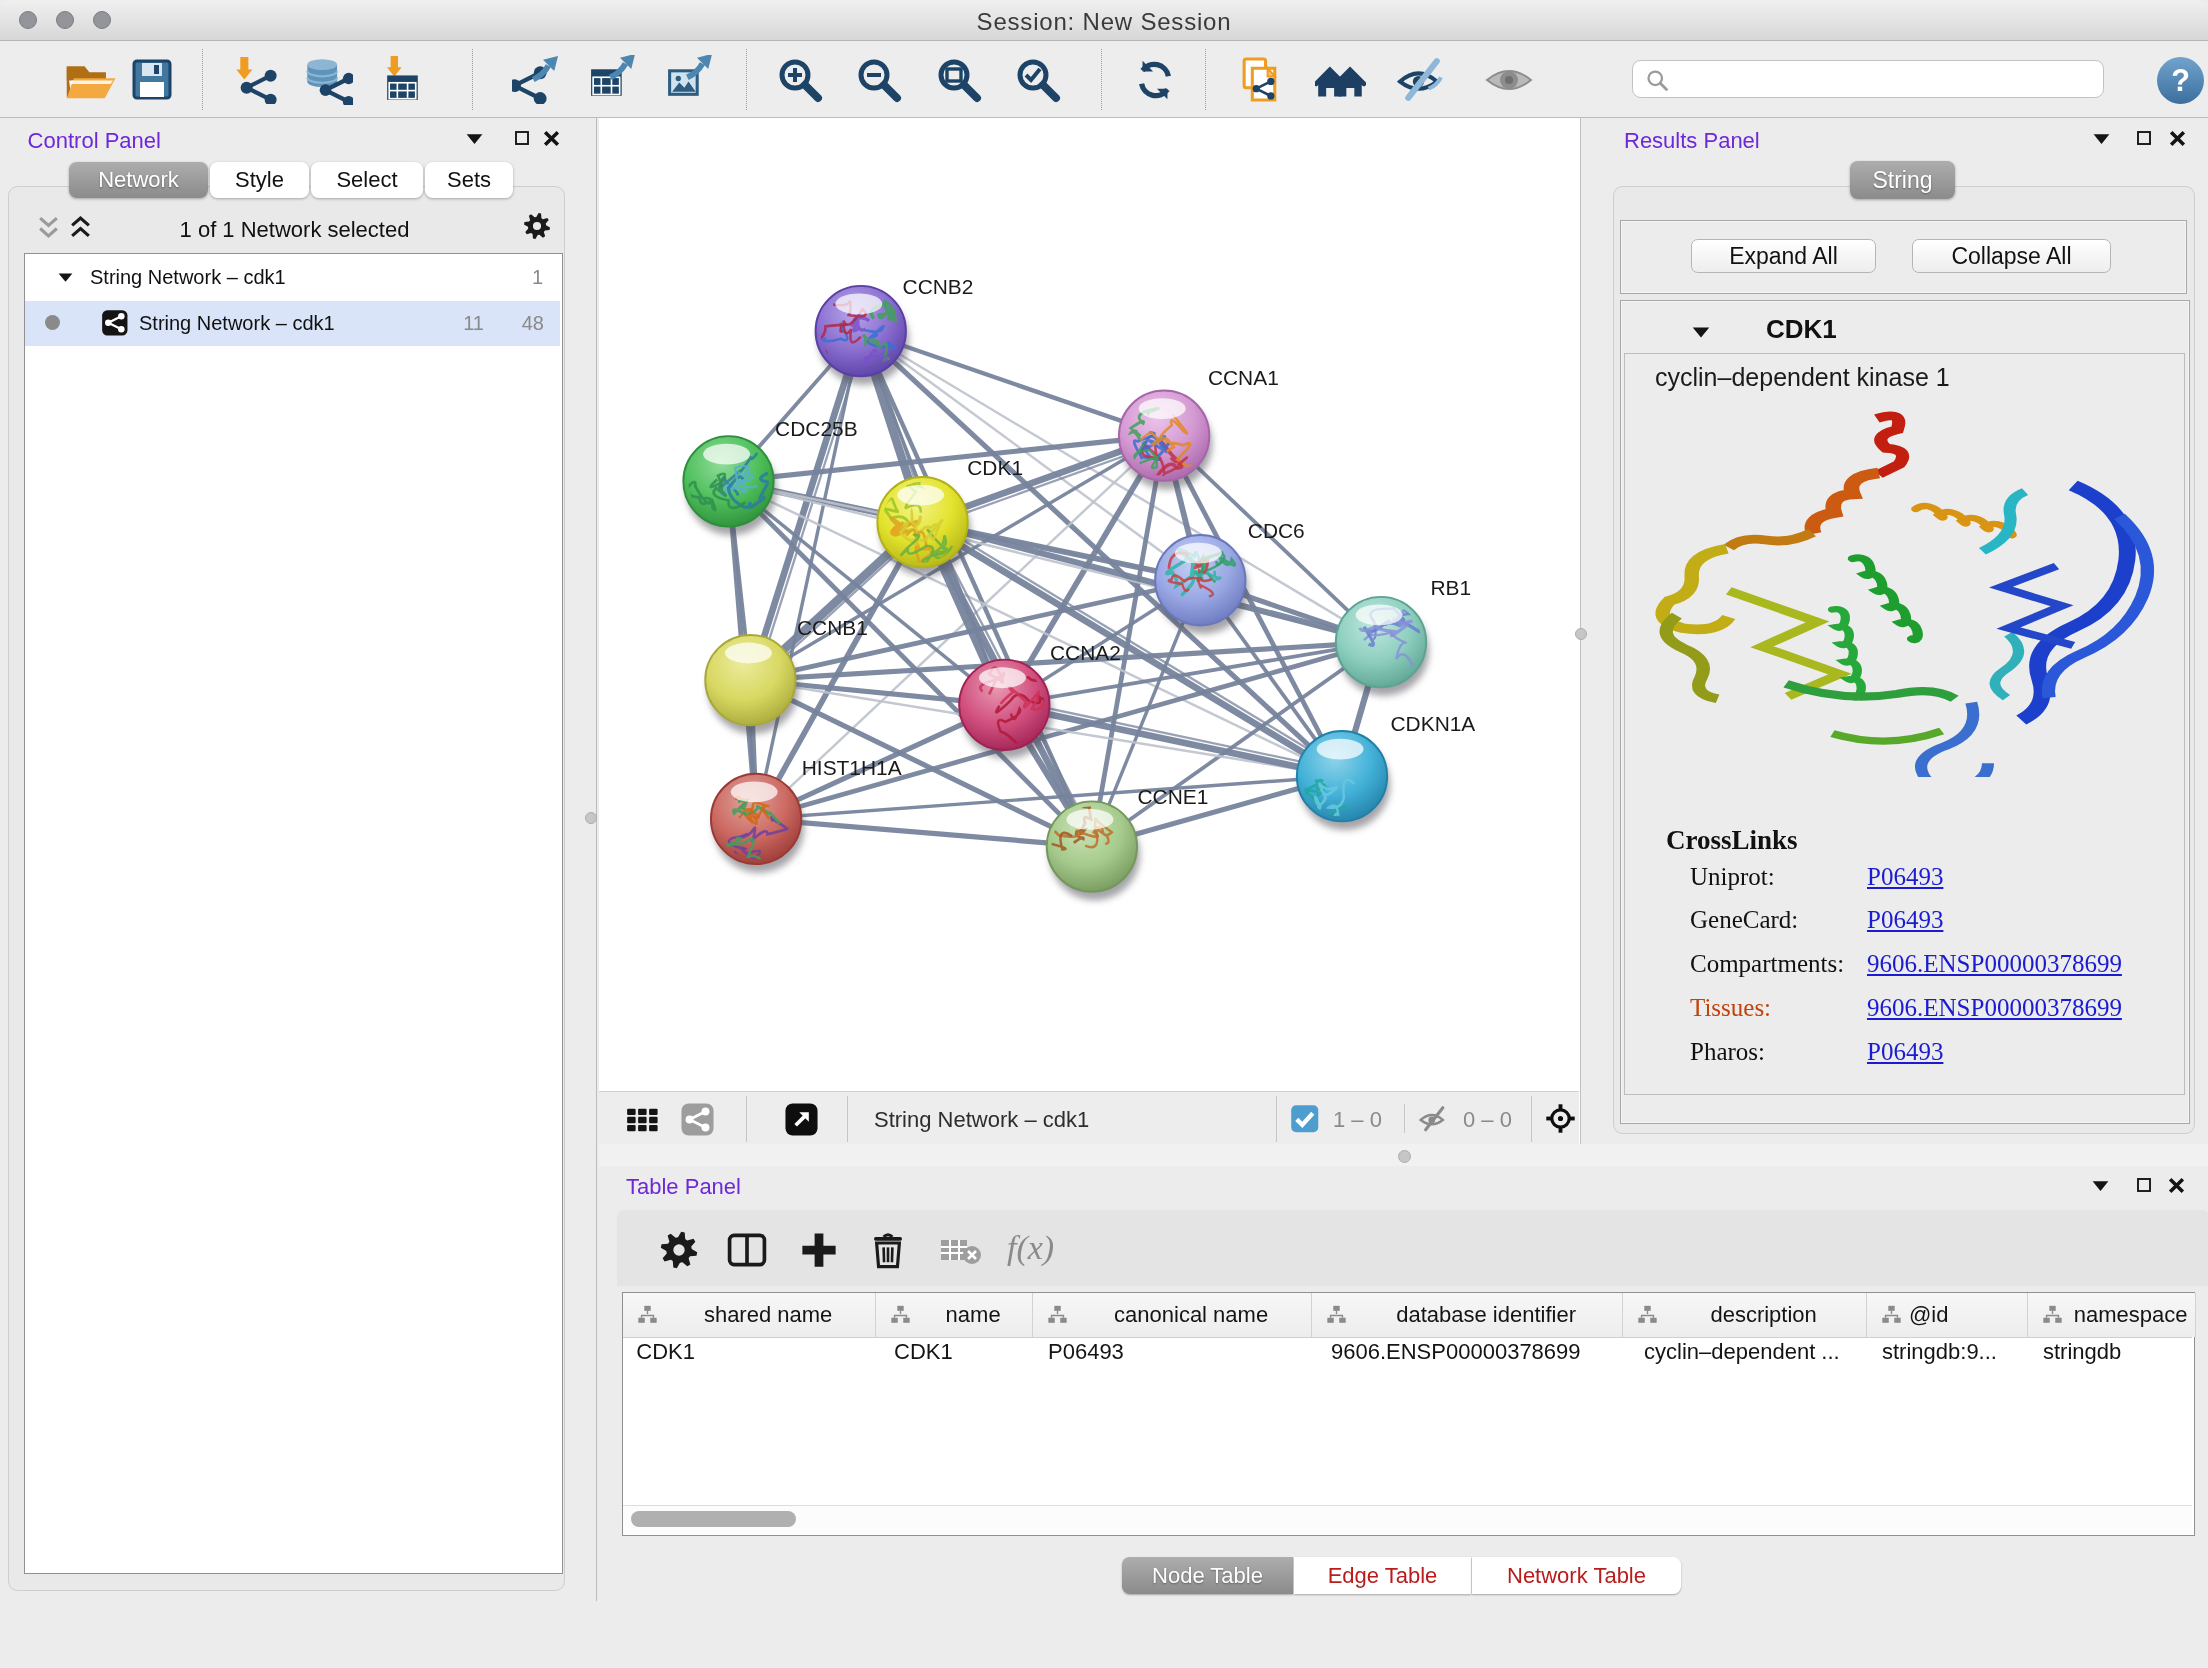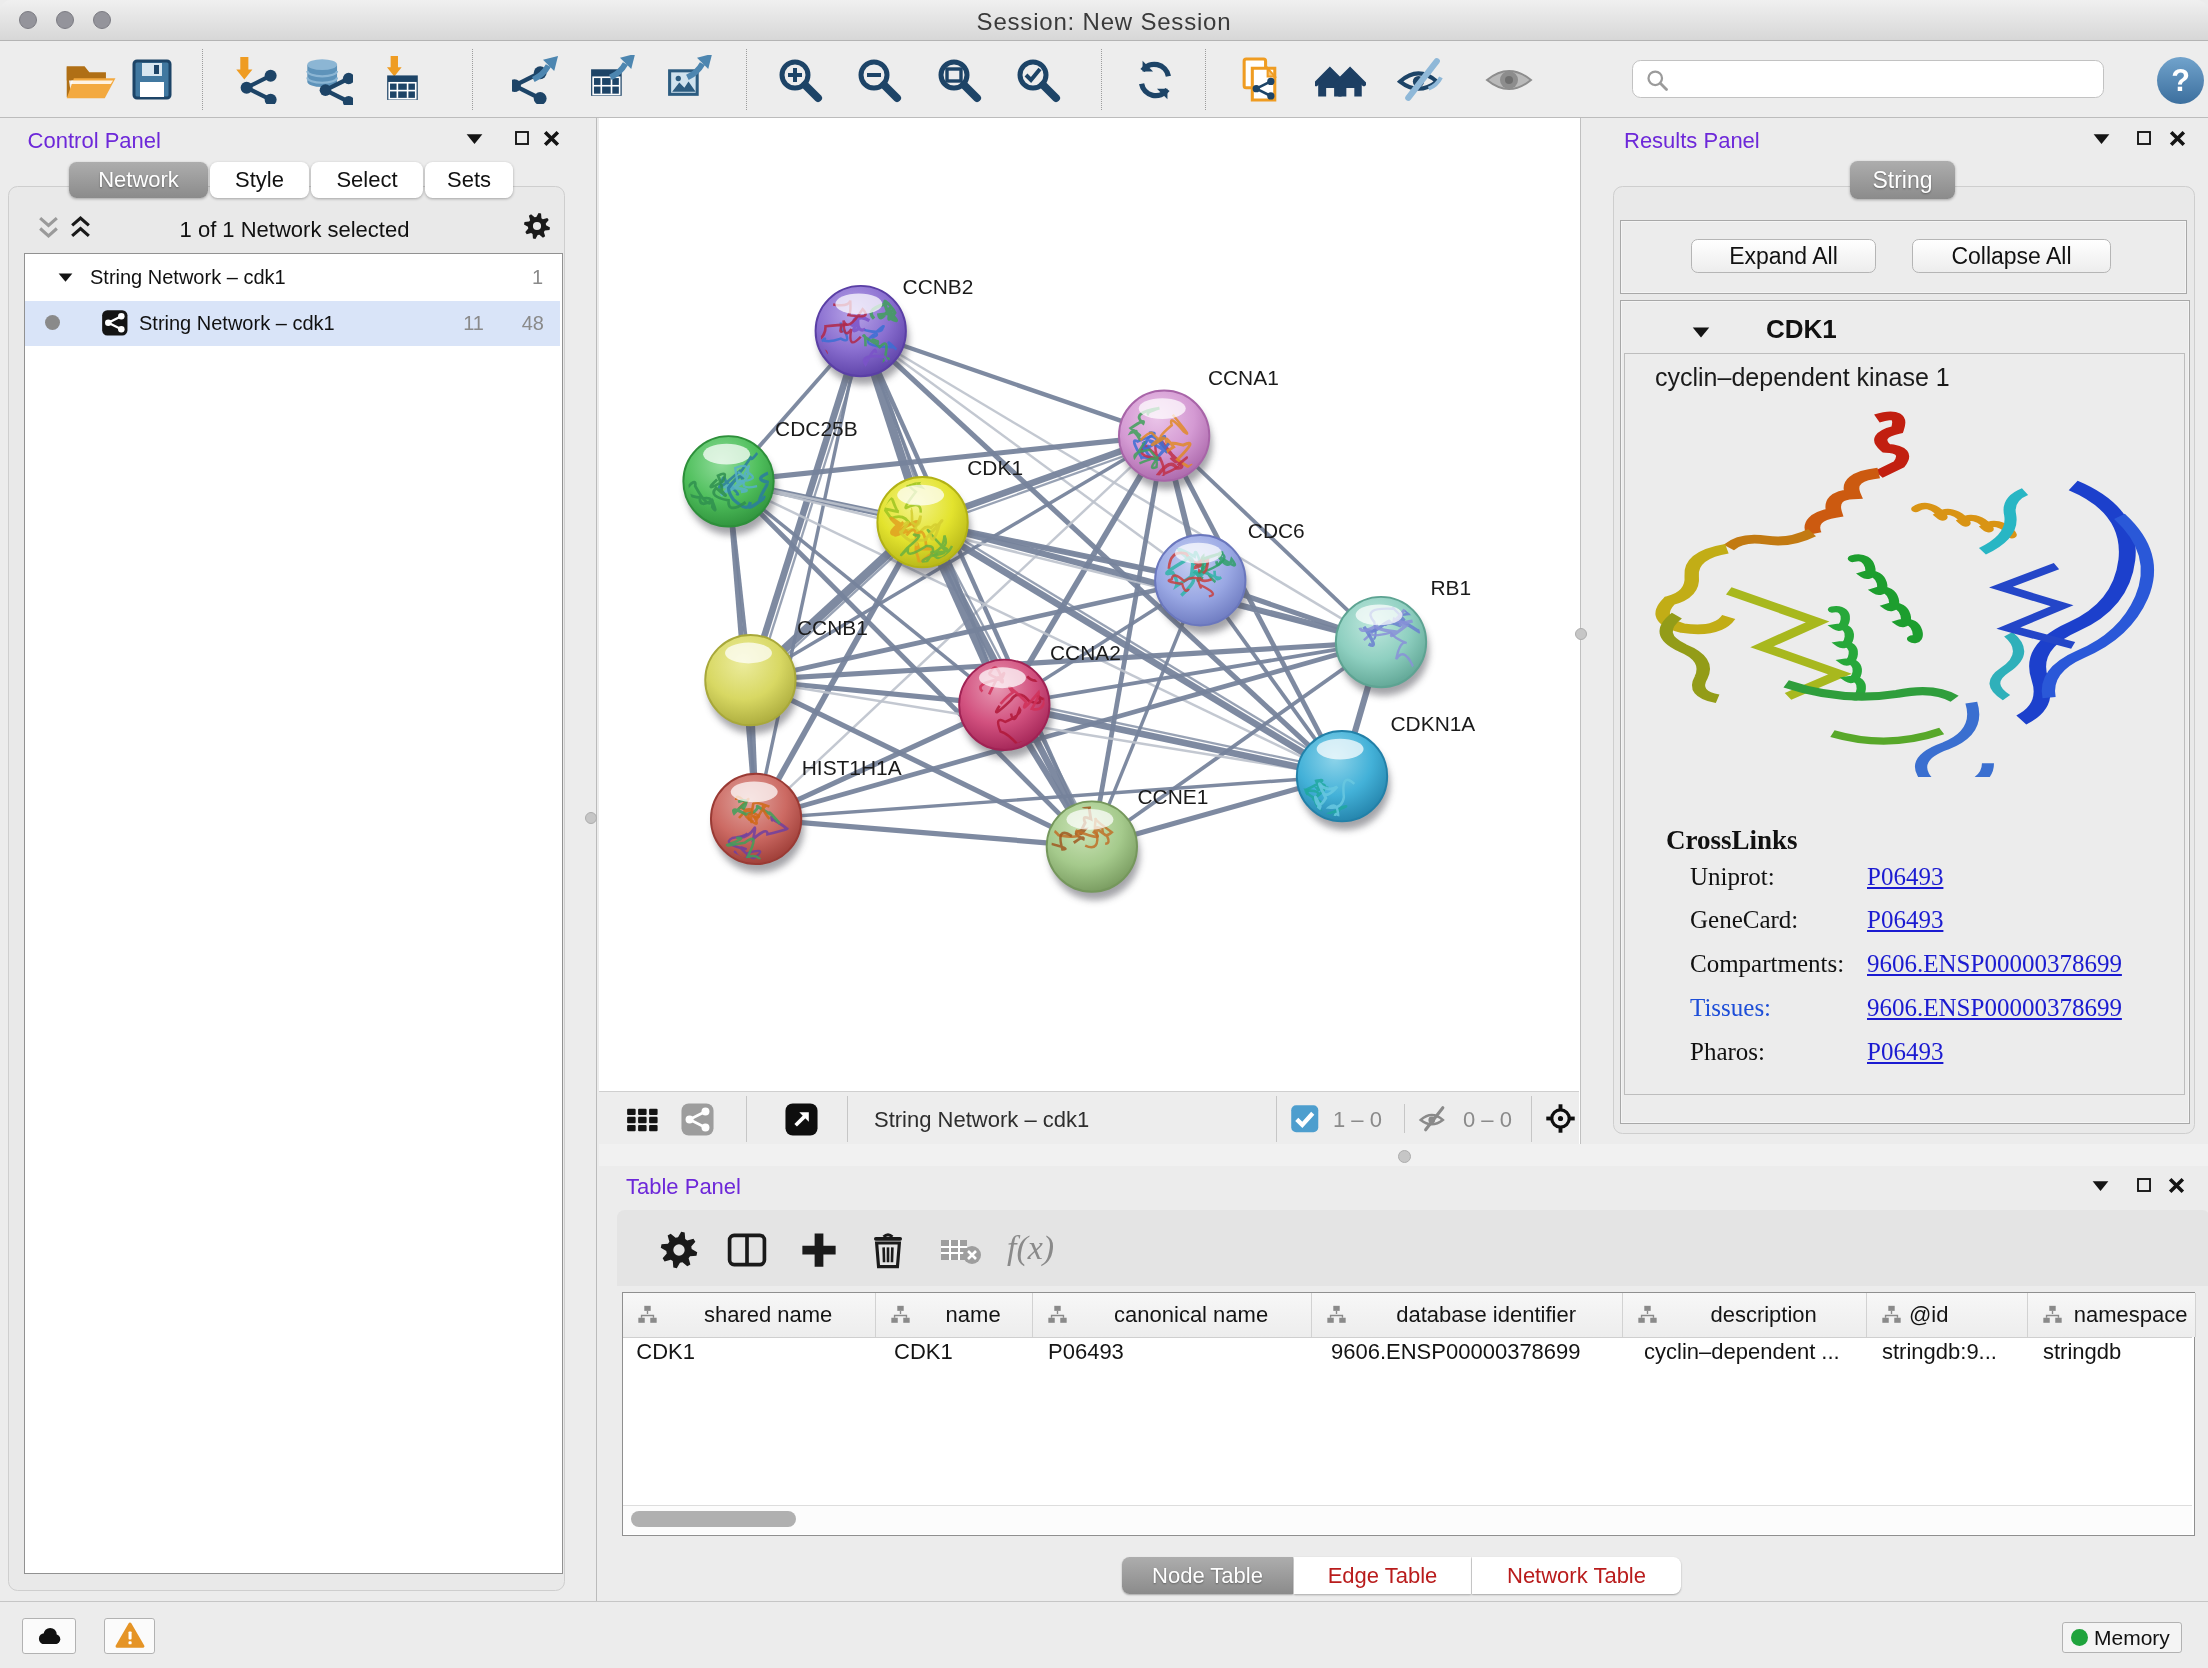--- a/index.html
+++ b/index.html
@@ -616,21 +616,21 @@
         <path d="M360 470 q10 48 -28 70 q-34 18 -24 46 q8 24 36 20 q34 -6 34 -38" fill="none" stroke="#3a6fd0" stroke-width="13"></path>
         <path d="M452 250 l-60 34 66 30 -58 36 70 28" fill="none" stroke="#2446c8" stroke-width="11.7"></path>
       </svg>
       <div class="abs serif" style="left:85px;top:707px;font-size:27px;font-weight:bold;color:#111">CrossLinks</div>
       <div class="abs serif" style="left:109px;top:745px;font-size:25px;color:#111">Uniprot:</div>
       <div class="abs serif" style="left:286px;top:745px;font-size:25px"><a class="lnk">P06493</a></div>
       <div class="abs serif" style="left:109px;top:788px;font-size:25px;color:#111">GeneCard:</div>
       <div class="abs serif" style="left:286px;top:788px;font-size:25px"><a class="lnk">P06493</a></div>
       <div class="abs serif" style="left:109px;top:832px;font-size:25px;color:#111">Compartments:</div>
       <div class="abs serif" style="left:286px;top:832px;font-size:25px"><a class="lnk">9606.ENSP00000378699</a></div>
-      <div class="abs serif" style="left:109px;top:876px;font-size:25px;color:#1d4ed8">Tissues:</div>
+      <div class="abs serif" style="left:109px;top:876px;font-size:25px;color:#c2410c">Tissues:</div>
       <div class="abs serif" style="left:286px;top:876px;font-size:25px"><a class="lnk">9606.ENSP00000378699</a></div>
       <div class="abs serif" style="left:109px;top:920px;font-size:25px;color:#111">Pharos:</div>
       <div class="abs serif" style="left:286px;top:920px;font-size:25px"><a class="lnk">P06493</a></div>
     </div>
     <div id="splith" class="abs"></div>
     <div class="dot" style="left:1398px;top:1150px;width:13.3px;height:13.3px"></div>
     <div class="dot" style="left:585px;top:812px;width:12.4px;height:12.4px"></div>
     <div class="dot" style="left:1575px;top:628px;width:12.4px;height:12.4px"></div>
     <div id="tablepanel" class="abs">
       <div class="ptitle abs" style="left:27px;top:7.6px">Table Panel</div>
@@ -746,34 +746,13 @@
         <div class="td" style="left:1420px;top:46px;white-space:nowrap">stringdb</div>
         <div class="abs" style="left:0;top:44px;width:1569px;height:0;border-top:1px solid #cfcfcf"></div>
         <div id="hscroll">
           <div id="thumb"></div>
         </div>
       </div>
       <div class="btab tabsel" style="left:523px;width:171px;border-radius:7.6px 0 0 7.6px">Node Table</div>
       <div class="btab" style="left:695px;width:177px;border-radius:0">Edge Table</div>
       <div class="btab" style="left:873px;width:209px;border-radius:0 7.6px 7.6px 0">Network Table</div>
     </div>
-    <div id="statusbar" class="abs">
-      <div class="sbtn" style="left:22px;width:54px">
-        <svg style="position:absolute;left:8.6px;top:2.9px" width="34" height="28.5" viewBox="0 0 48 48">
-          <circle cx="16" cy="28" r="9" fill="#111"></circle>
-          <circle cx="26" cy="21" r="11" fill="#111"></circle>
-          <circle cx="35" cy="29" r="8" fill="#111"></circle>
-          <rect x="10" y="26" width="30" height="11" rx="5" fill="#111"></rect>
-        </svg>
-      </div>
-      <div class="sbtn" style="left:104px;width:51px">
-        <svg style="position:absolute;left:7.6px;top:1.9px" width="34" height="29.5" viewBox="0 0 48 48">
-          <path d="M24 5 L45 41 H3 Z" fill="#e59426" stroke="#e59426" stroke-width="5" stroke-linejoin="round"></path>
-          <rect x="21.6" y="17" width="5" height="13" rx="1.5" fill="#fff"></rect>
-          <rect x="21.6" y="33" width="5" height="5" rx="1.5" fill="#fff"></rect>
-        </svg>
-      </div>
-      <div class="sbtn" style="left:2062px;top:20px;width:120px;height:31px;background:#f4f4f4">
-        <div class="abs" style="left:7.6px;top:5.7px;width:17px;height:17px;border-radius:50%;background:#1fa33c"></div>
-        <div class="abs" style="left:31px;top:2.9px;font-size:21px;color:#111">Memory</div>
-      </div>
-    </div>
   </div>
 
 </body></html>

